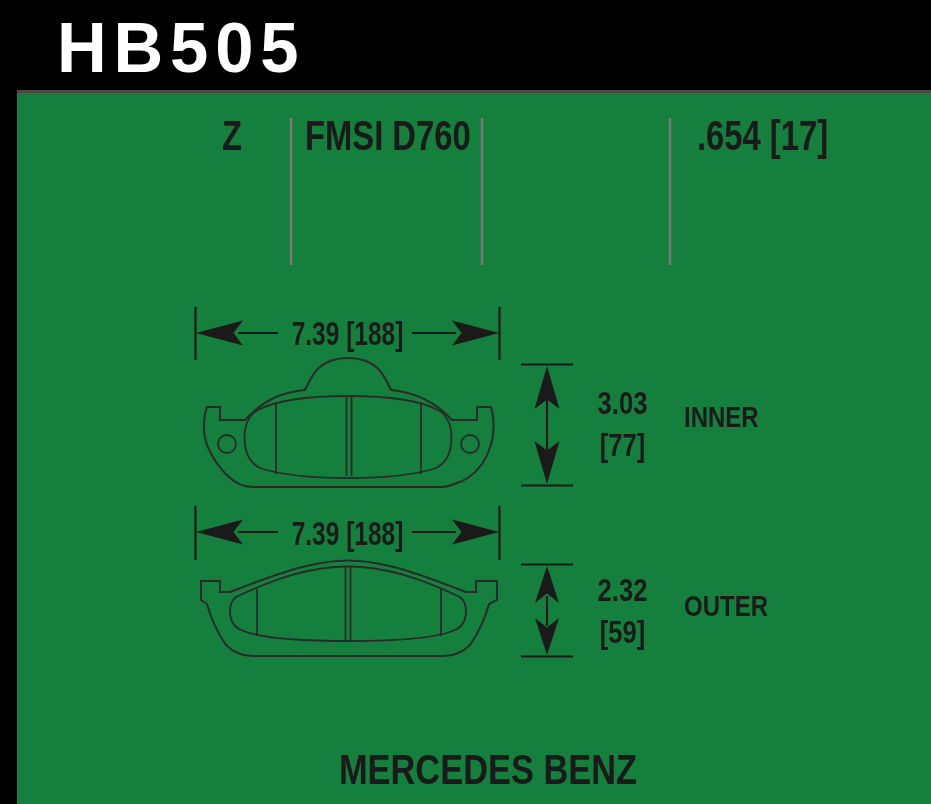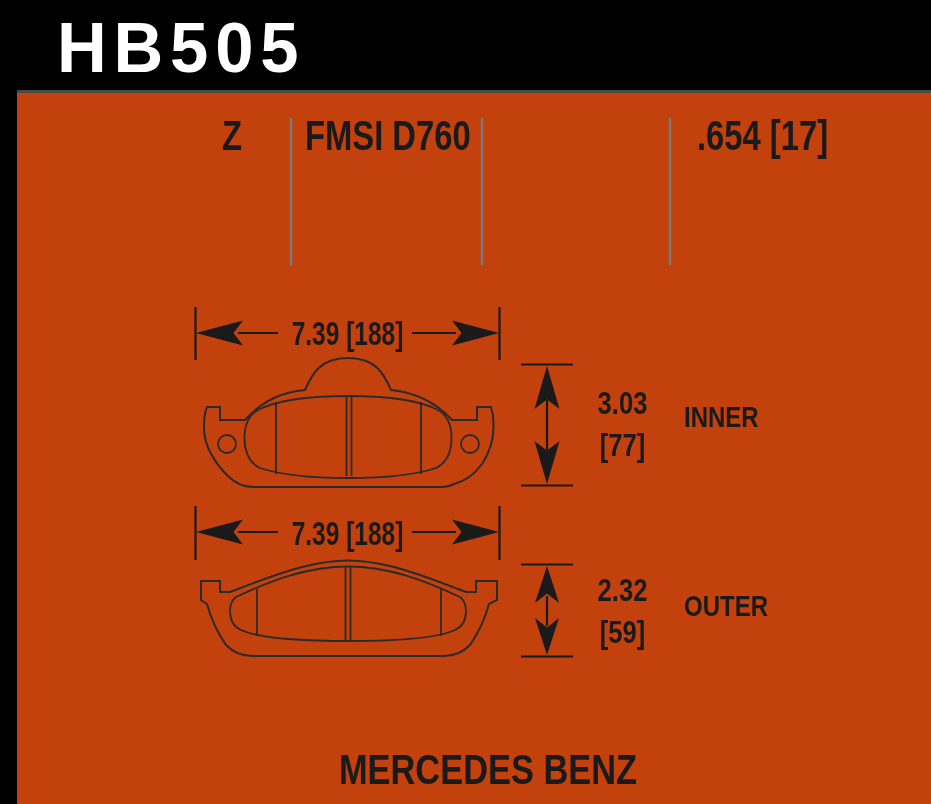--- a/index.html
+++ b/index.html
@@ -1,17 +1,17 @@
 <!DOCTYPE html>
 <html><head>
 <meta charset="utf-8">
 <style>
   html,body{margin:0;padding:0;background:#ffffff;}
   #page{
-    position:relative;width:931px;height:804px;background:#c2410c;
+    position:relative;width:931px;height:804px;background:#15803d;
     font-family:"Liberation Sans",sans-serif;overflow:hidden;
   }
   .abs{position:absolute;}
   #header-bar{
     left:0;top:0;width:931px;height:90px;background:#000000;
     border-bottom:3px solid #4a4a4a;
   }
   #left-strip{left:0;top:0;width:17px;height:804px;background:#000000;}
   #part-number{
     left:57px;top:12px;color:#ffffff;font-size:71px;font-weight:bold;

